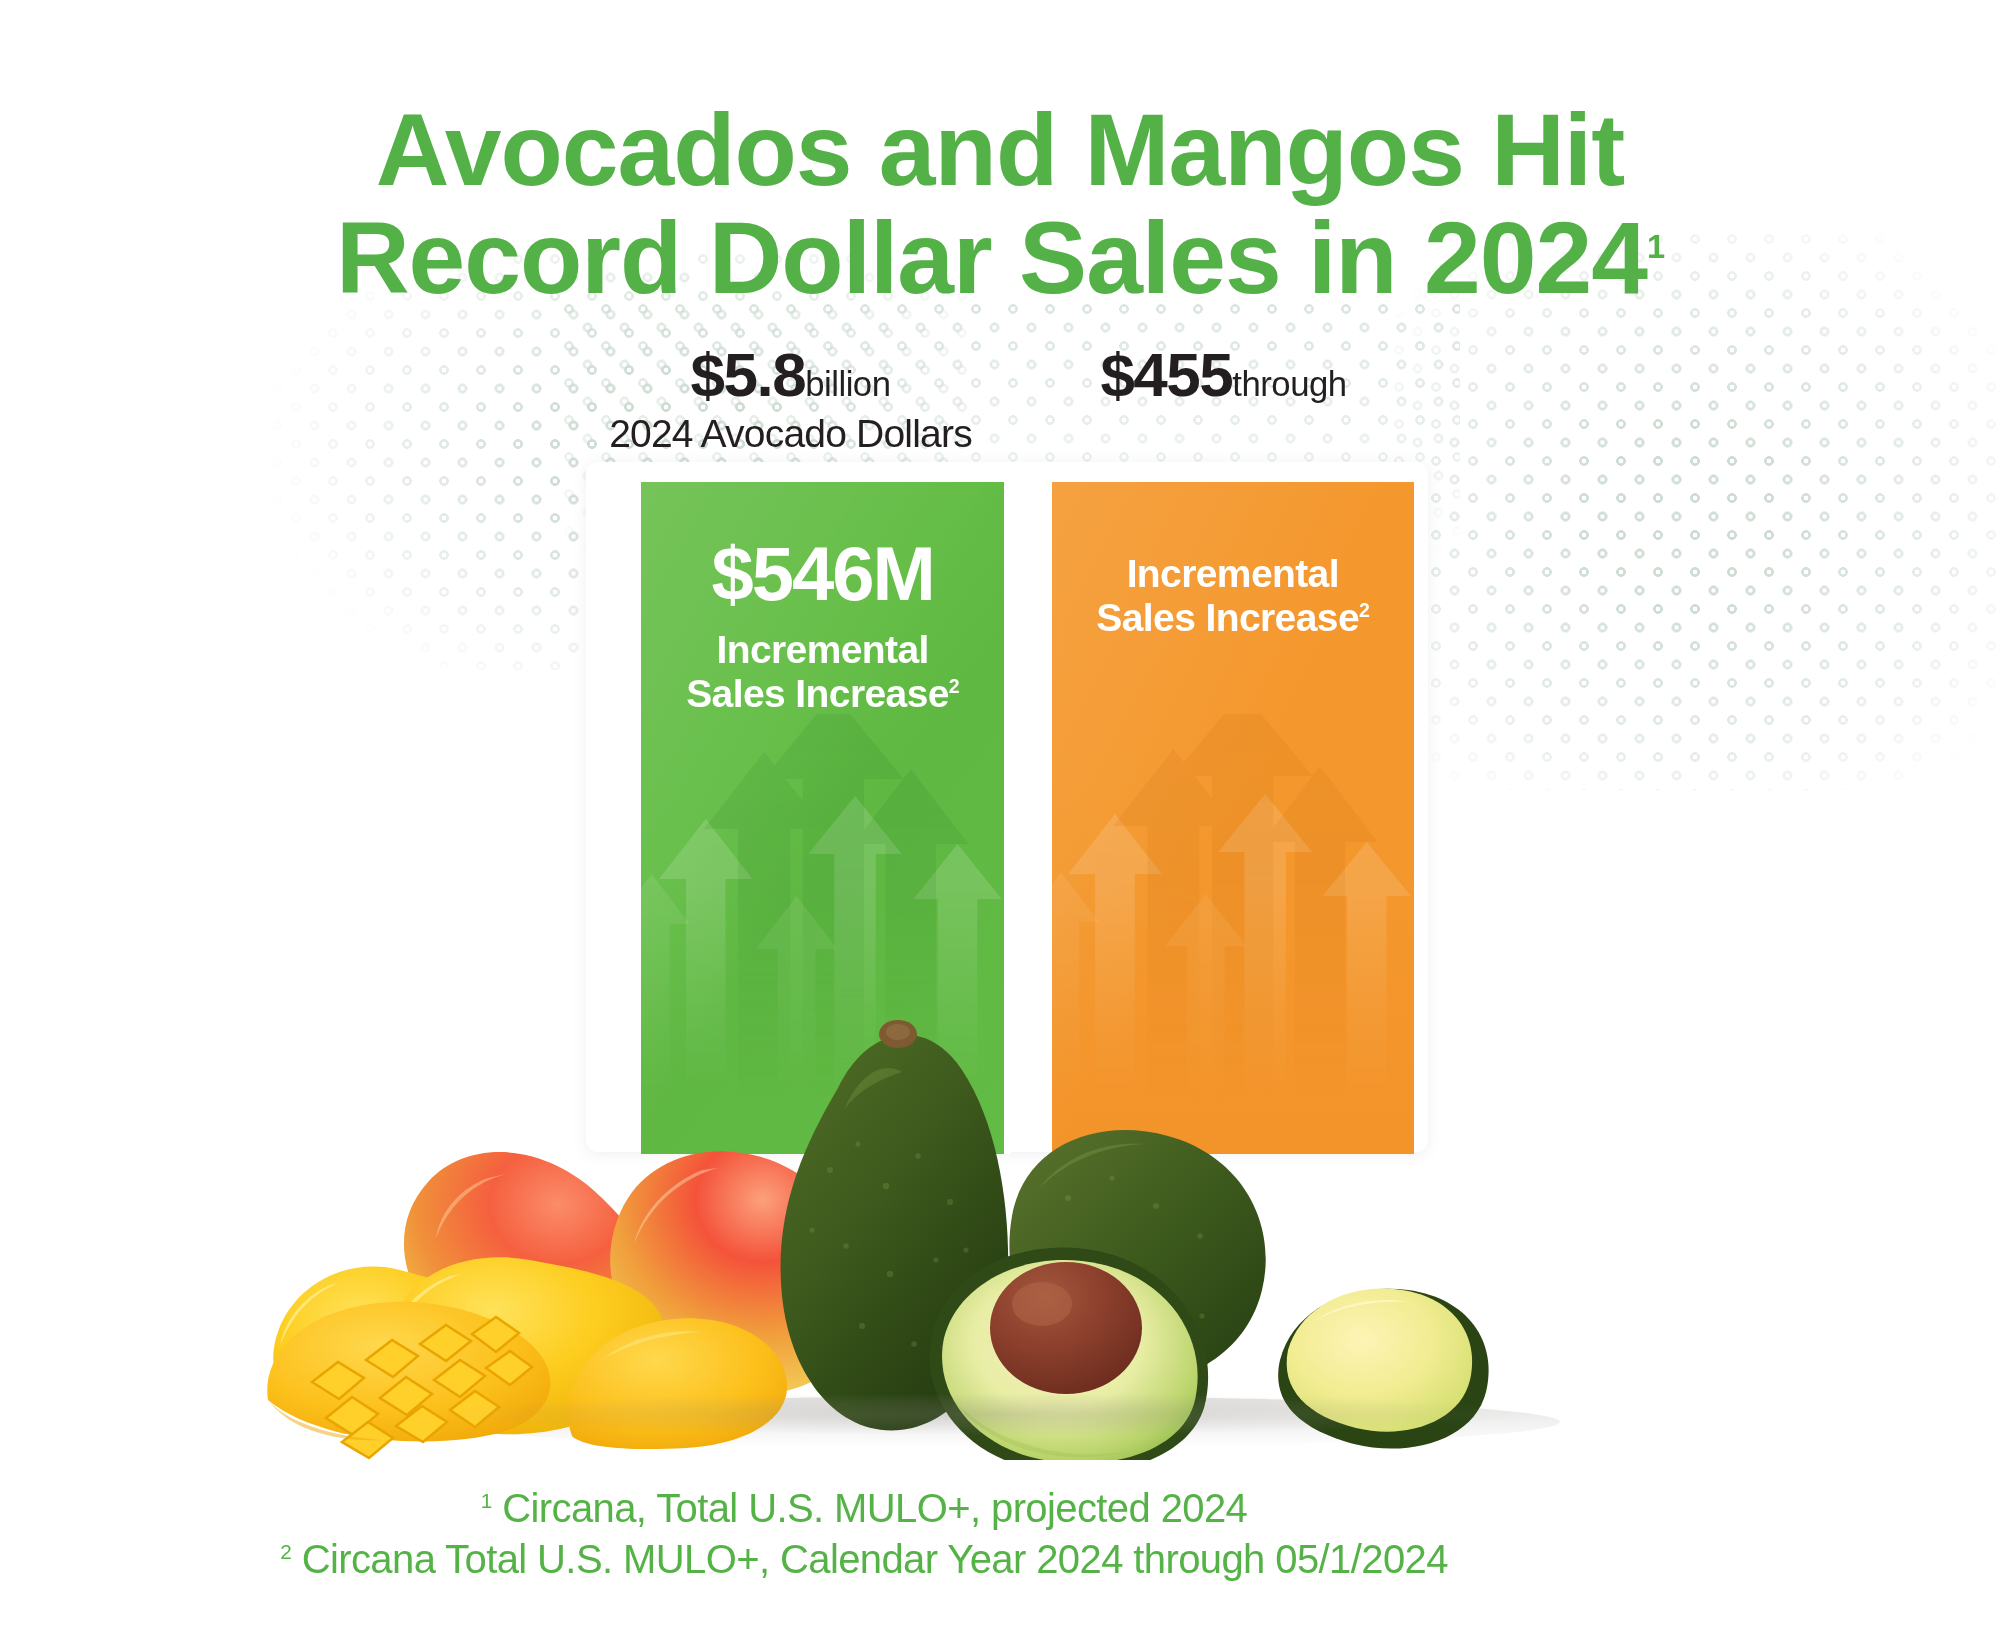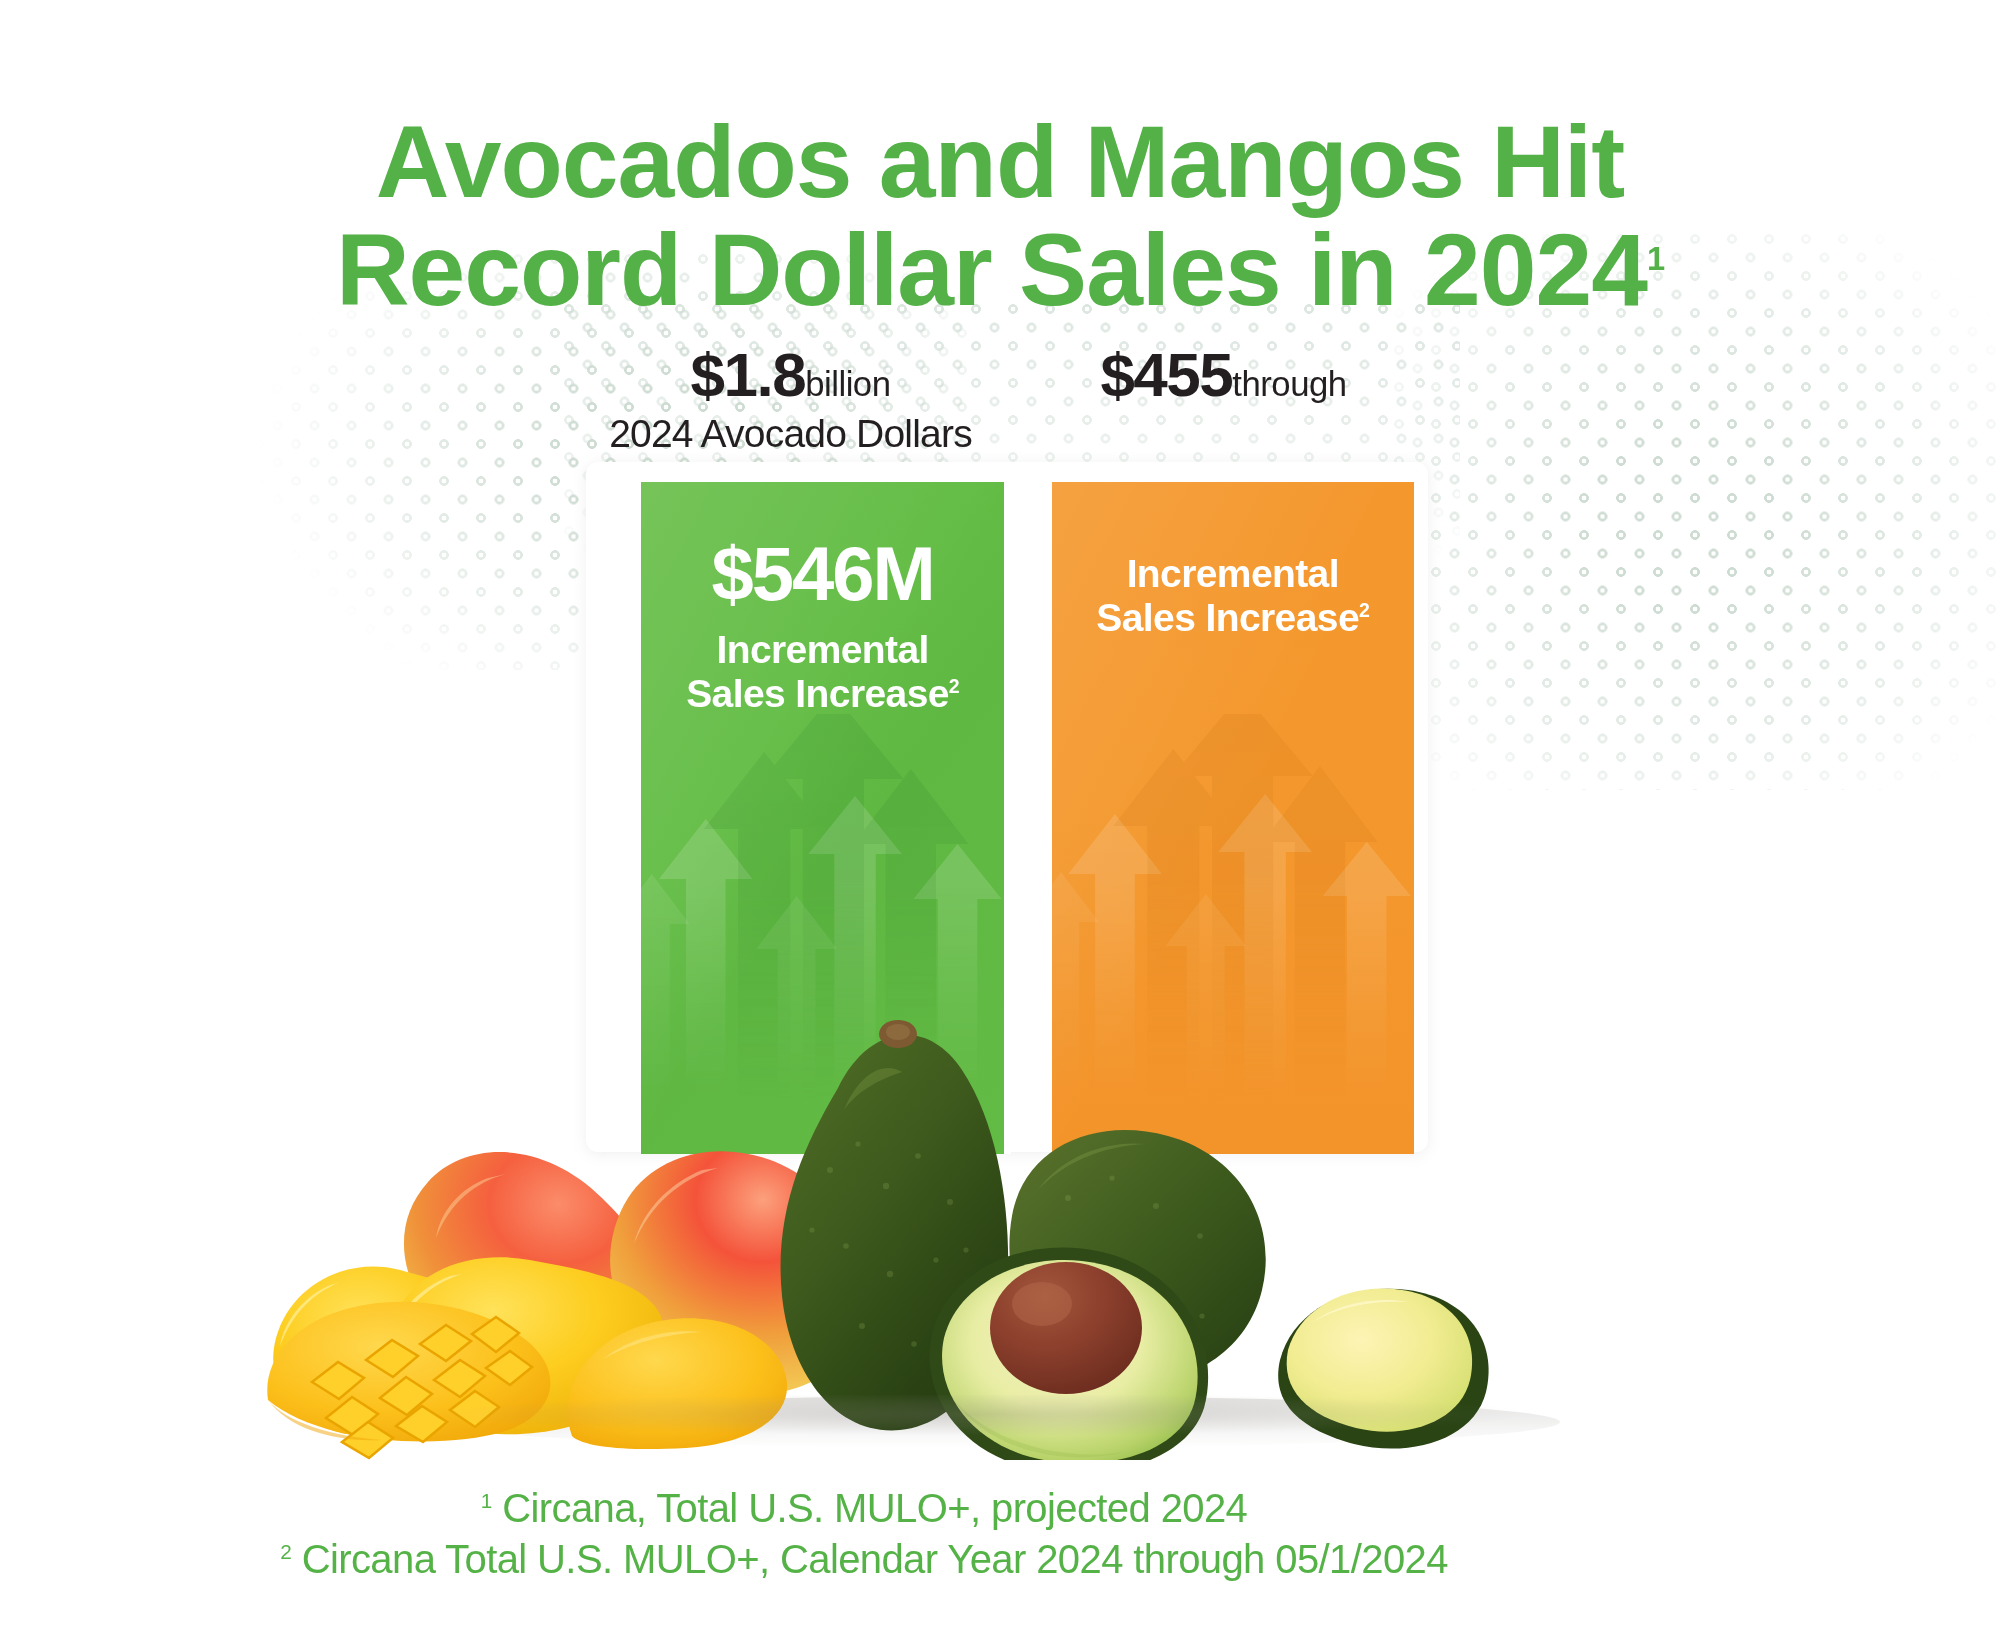--- a/index.html
+++ b/index.html
@@ -59,21 +59,21 @@
     background-size: 37px 37px, 37px 37px;
     background-position: 0 0, 18.5px 18.5px;
     -webkit-mask-image: linear-gradient(180deg, rgba(0,0,0,0.9) 0%, rgba(0,0,0,0.55) 55%, rgba(0,0,0,0) 100%);
     mask-image: linear-gradient(180deg, rgba(0,0,0,0.9) 0%, rgba(0,0,0,0.55) 55%, rgba(0,0,0,0) 100%);
   }
 
   
   .headline {
     position: absolute;
     left: 0;
-    top: 40px;
+    top: 28px;
     width: 2000px;
     text-align: center;
     color: #53b147;
     font-size: 102px;
     line-height: 1.06;
     font-weight: bold;
     letter-spacing: -1px;
     white-space: pre-line;
   }
   .headline sup {
@@ -245,21 +245,21 @@
 
   <div class="dots dots-left"></div>
   <div class="dots dots-mid"></div>
   <div class="dots dots-right"></div>
 
   <h1 class="headline"><span>Avocados and Mangos Hit
 Record Dollar Sales in 2024</span><sup>1</sup></h1>
 
   <div class="stat-row">
     <div class="stat-col left">
-      <div class="stat-amount"><span>$1.8</span><span class="unit">billion</span></div>
+      <div class="stat-amount"><span>$5.8</span><span class="unit">billion</span></div>
       <div class="stat-caption">2024 Avocado Dollars</div>
     </div>
     <div class="stat-col right">
       <div class="stat-amount"><span>$455</span><span class="unit">through</span></div>
     </div>
   </div>
 
   <div class="card"></div>
 
   <div class="bars">

